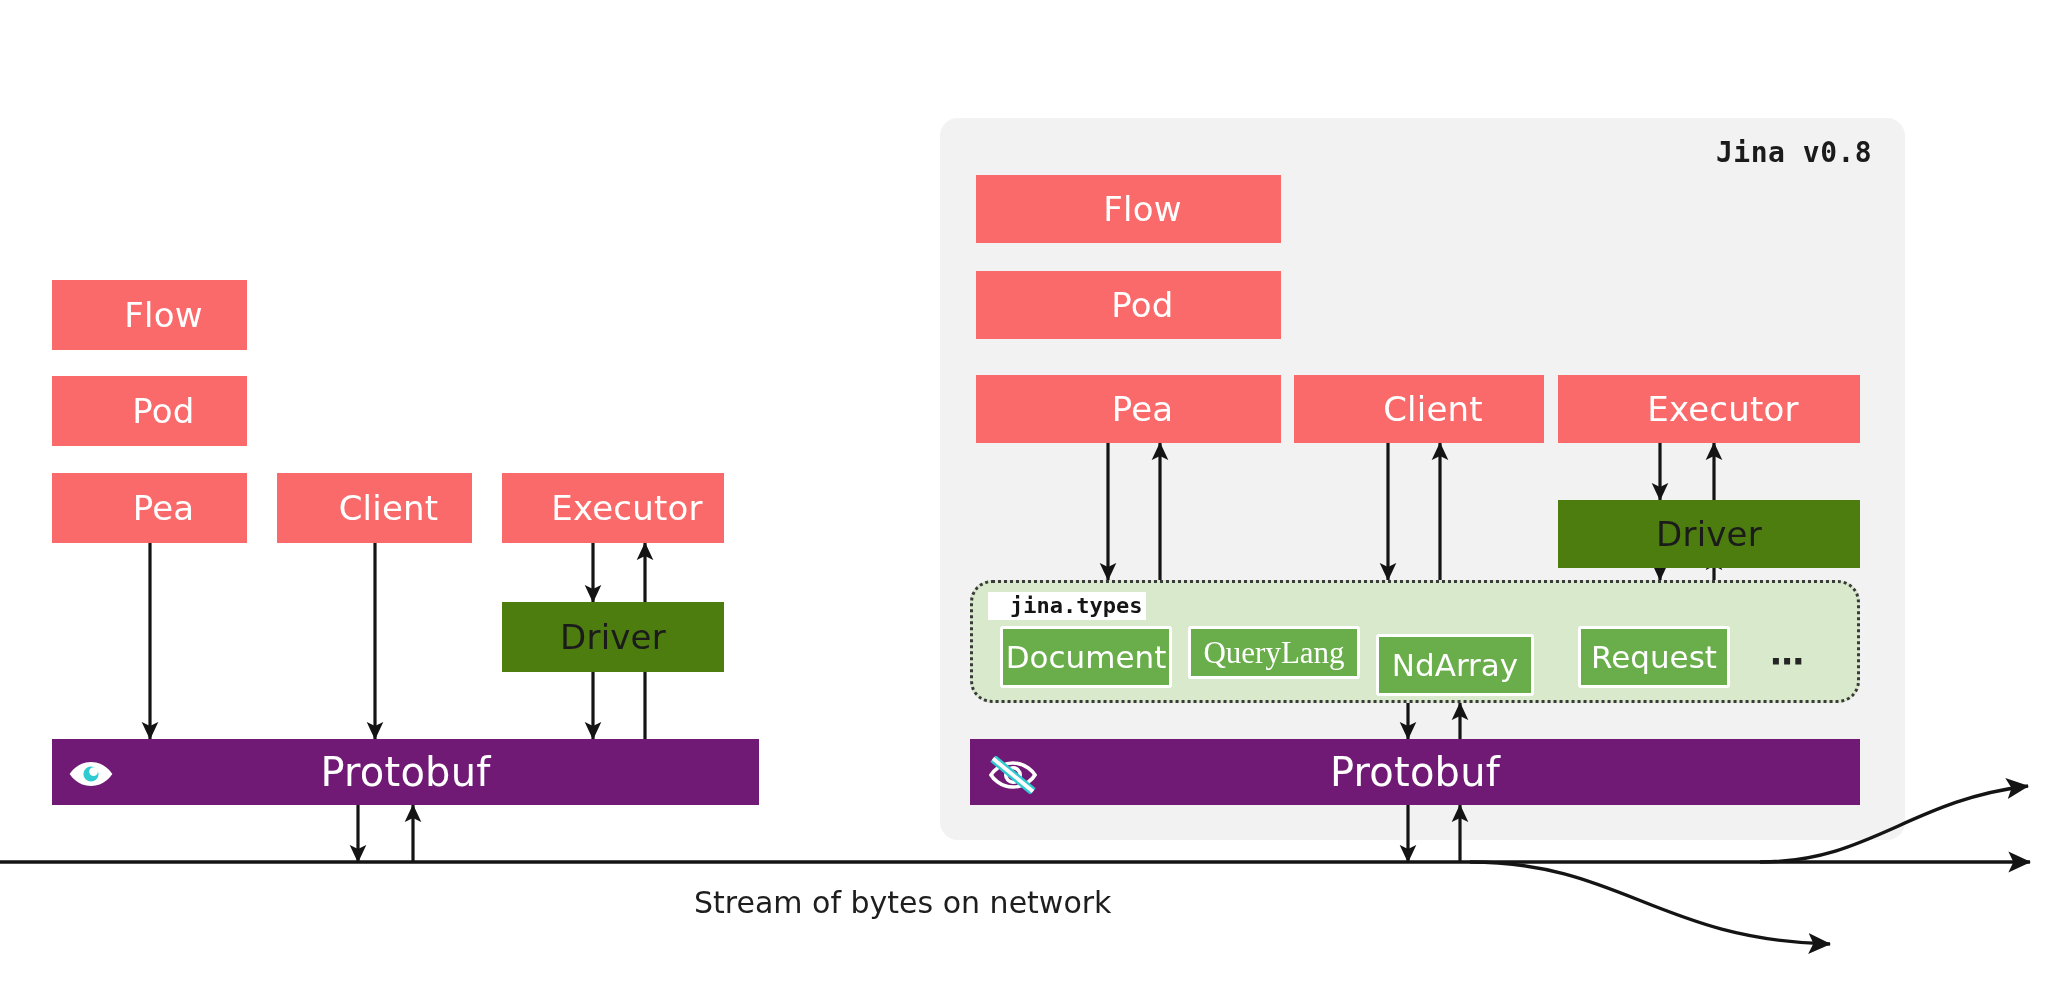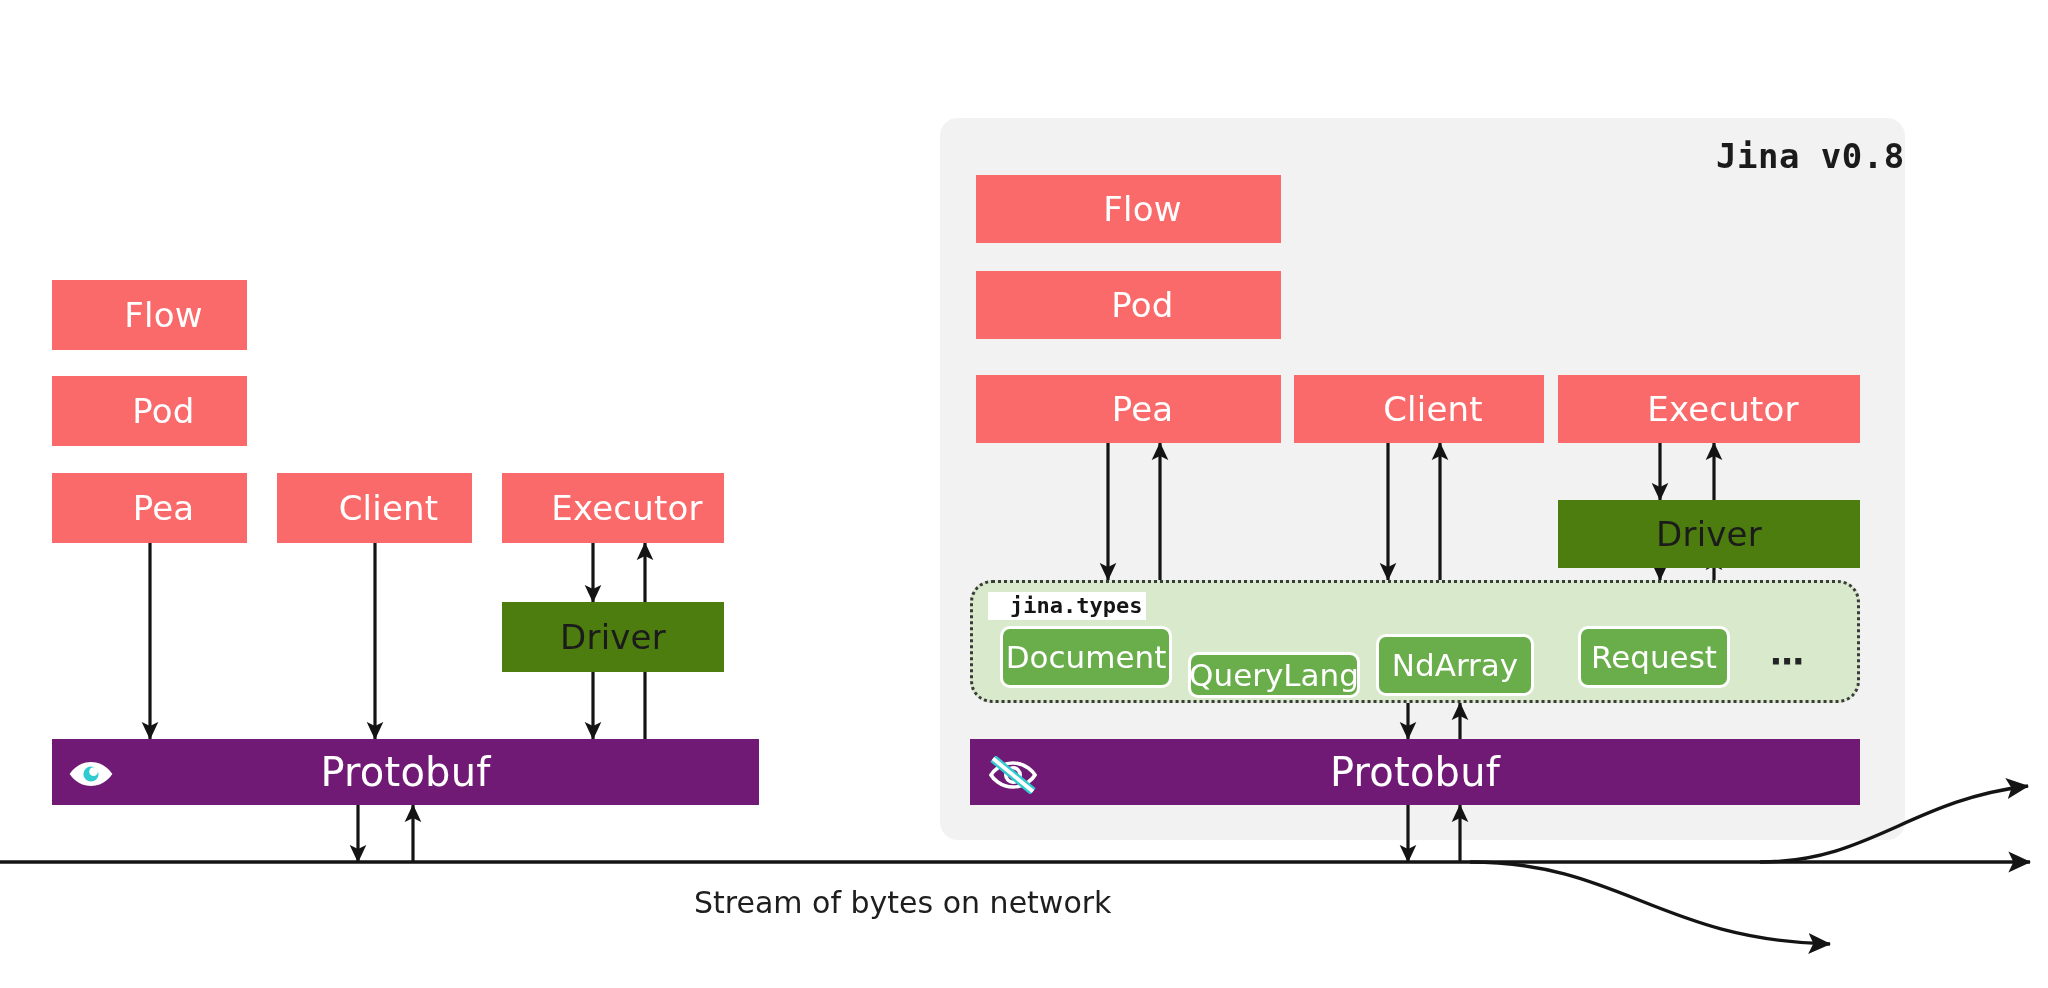--- a/index.html
+++ b/index.html
@@ -52,21 +52,21 @@
   }
   .panel {
     position: absolute;
     background: #F2F2F2;
     border-radius: 18px;
     box-sizing: border-box;
   }
   .panel-version {
     position: absolute;
     font-family: "DejaVu Sans Mono", monospace;
-    font-size: 34px;
+    font-size: 28px;
     font-weight: bold;
     color: #1b1b1b;
     letter-spacing: 0.5px;
     white-space: nowrap;
   }
   
   .types-group {
     position: absolute;
     background: #D9E9CC;
     border: 3px dotted #3a3a3a;
@@ -85,21 +85,21 @@
     white-space: nowrap;
   }
   .chip {
     position: absolute;
     display: flex;
     align-items: center;
     justify-content: center;
     background: #69AE4A;
     color: #ffffff;
     border: 3px solid #ffffff;
-    border-radius: 10px;
+    border-radius: 3px;
     font-size: 31px;
     box-sizing: border-box;
     white-space: nowrap;
   }
   .ellipsis-dots {
     position: absolute;
     color: #242424;
     font-size: 34px;
     font-weight: bold;
     letter-spacing: 2px;
@@ -224,21 +224,21 @@
     <line x1="7" y1="2.5" x2="47" y2="35.5" stroke="#30CBD0" stroke-width="8.5"></line>
     <line x1="7" y1="2.5" x2="47" y2="35.5" stroke="#ffffff" stroke-width="3.8"></line>
   </svg>
 
   <div class="types-group" style="left:970px; top:580px; width:890px; height:123px;"></div>
 
   <div class="types-label" style="left:988px; top:592px;padding-left:22px;">jina.types</div>
 
   <div class="chip" style="left:1000px; top:626px; width:172px; height:62px;">Document</div>
 
-  <div class="chip" style="left:1188px; top:652px; width:172px; height:46px;">QueryLang</div>
+  <div class="chip" style="left:1188px; top:626px; width:172px; height:53px;font-family:Liberation Serif, serif;">QueryLang</div>
 
   <div class="chip" style="left:1376px; top:626px; width:158px; height:62px;margin-top:8px;">NdArray</div>
 
   <div class="chip" style="left:1578px; top:626px; width:152px; height:62px;">Request</div>
 
   <div class="ellipsis-dots" style="left:1770px; top:644px;">⋯</div>
 
   <div class="network-caption" style="left:694px; top:885px;">Stream of bytes on network</div>
 
 </div>

